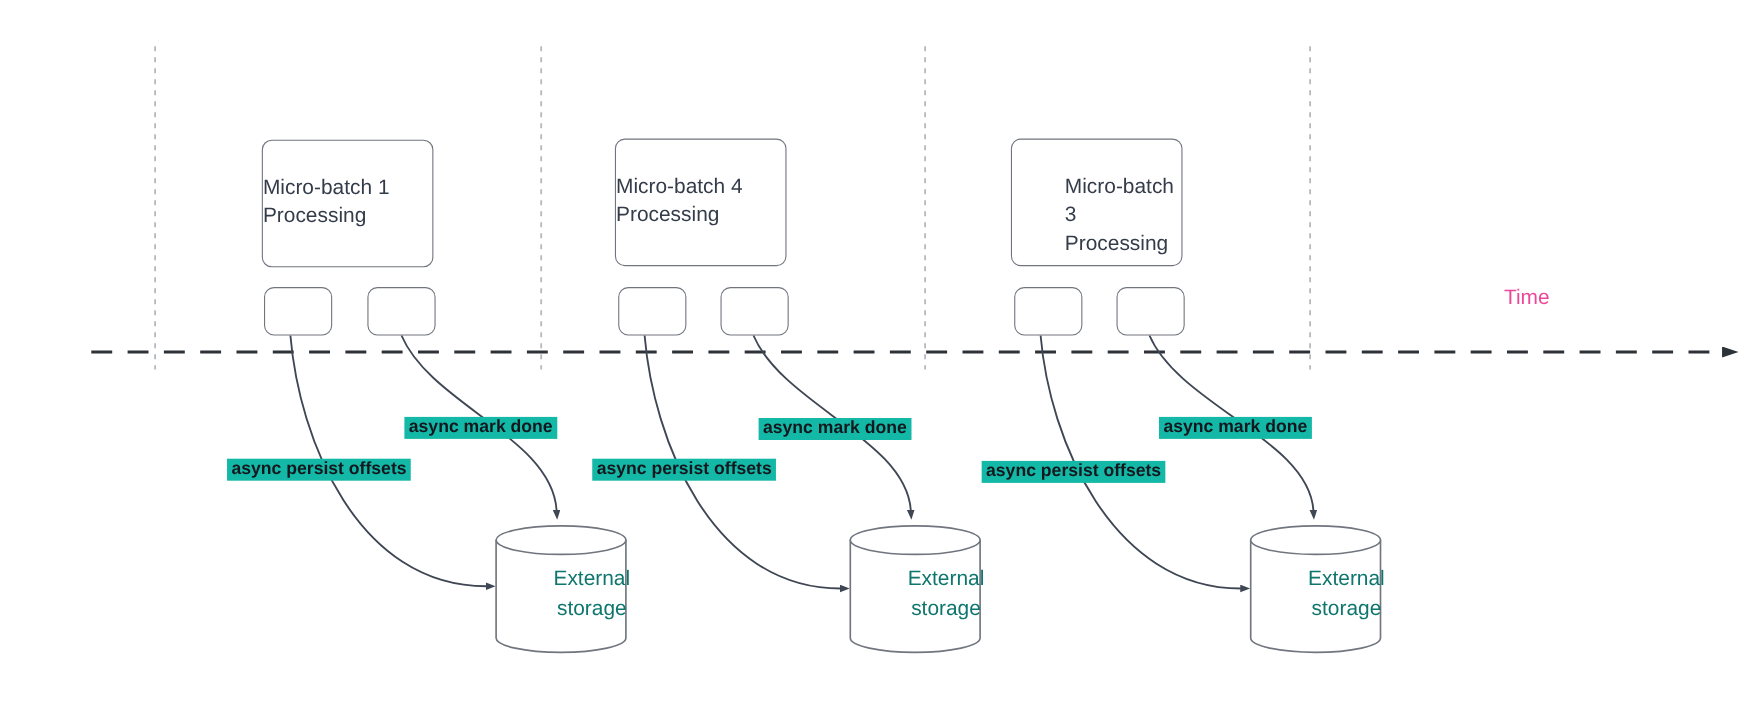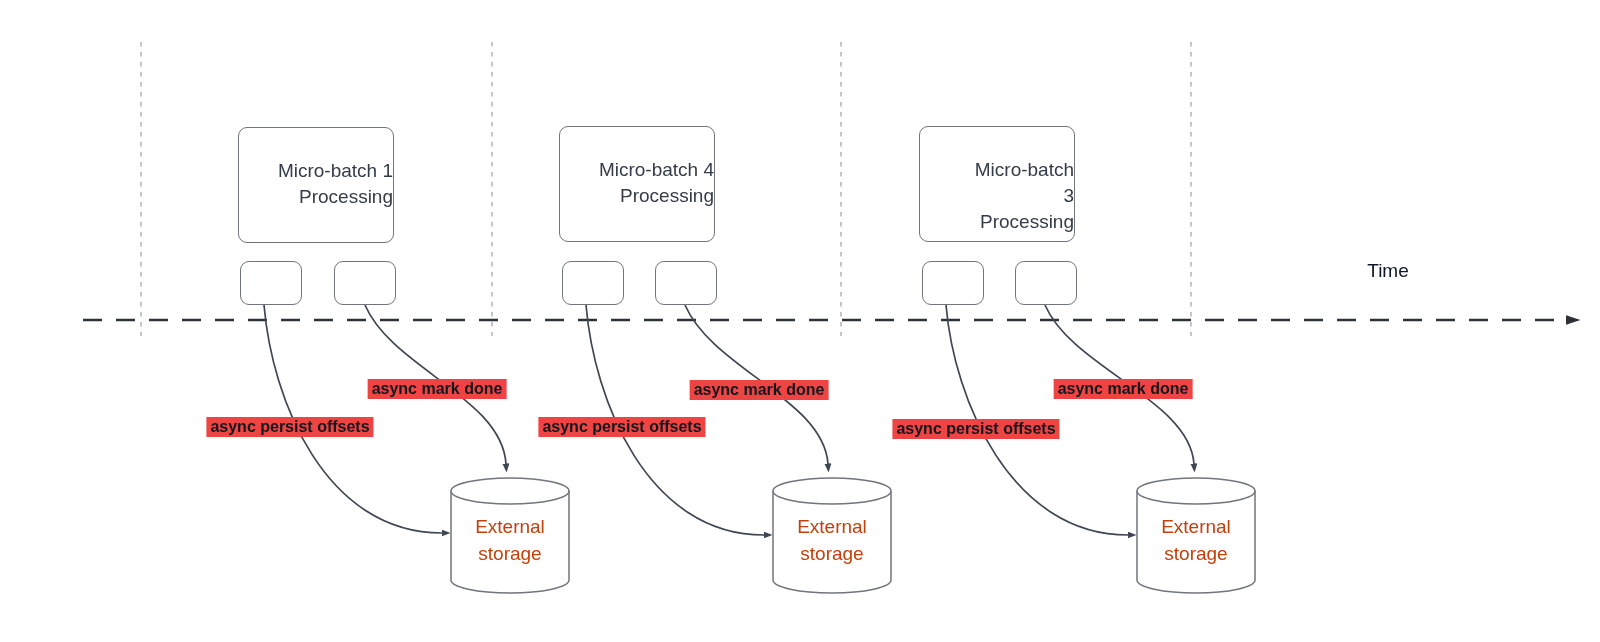--- a/index.html
+++ b/index.html
@@ -14,60 +14,61 @@
   .layer { position: absolute; left: 0; top: 0; }
 
   .mb-box {
     position: absolute;
     width: 156px;
     height: 116px;
     border: 1.5px solid #70757e;
     border-radius: 9px;
     background: #ffffff;
     box-sizing: border-box;
-    text-align: right;
+    text-align: left;
     color: #343c4a;
     font-size: 19px;
     line-height: 26px;
     padding-top: 30px;
   }
   .sm-box {
     position: absolute;
     width: 62px;
     height: 44px;
     border: 1.5px solid #70757e;
     border-radius: 9px;
     background: #ffffff;
     box-sizing: border-box;
   }
   .arrow-lbl {
     position: absolute;
     transform: translateX(-50%);
-    background: #ef4444;
+    background: #14b8a6;
     padding: 0 4px;
     font-size: 16px;
     font-weight: 700;
     line-height: 20px;
     color: #14171d;
     white-space: nowrap;
   }
   .storage-lbl {
     position: absolute;
     width: 118px;
     text-align: center;
     font-size: 19px;
     line-height: 27px;
-    color: #c2410c;
+    color: #0f766e;
+    margin-left: 28px;
   }
   .time-lbl {
     position: absolute;
     transform: translateX(-50%);
     font-size: 19px;
     line-height: 22px;
-    color: #0f172a;
+    color: #ec4899;
     white-space: nowrap;
   }
 </style>
 </head>
 <body>
 
 <div class="canvas">
 
   <svg class="layer" width="1600" height="642" viewBox="0 0 1600 642">
     <defs>

